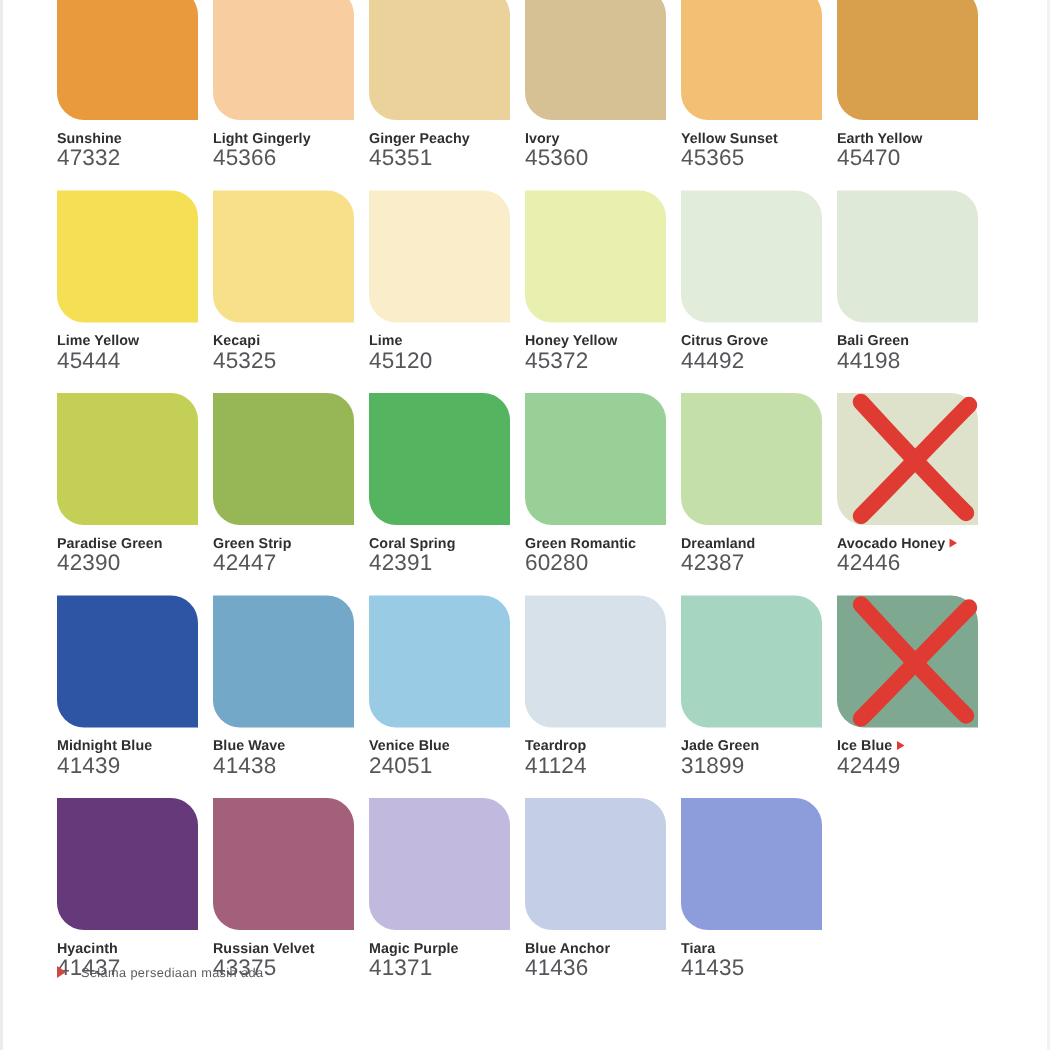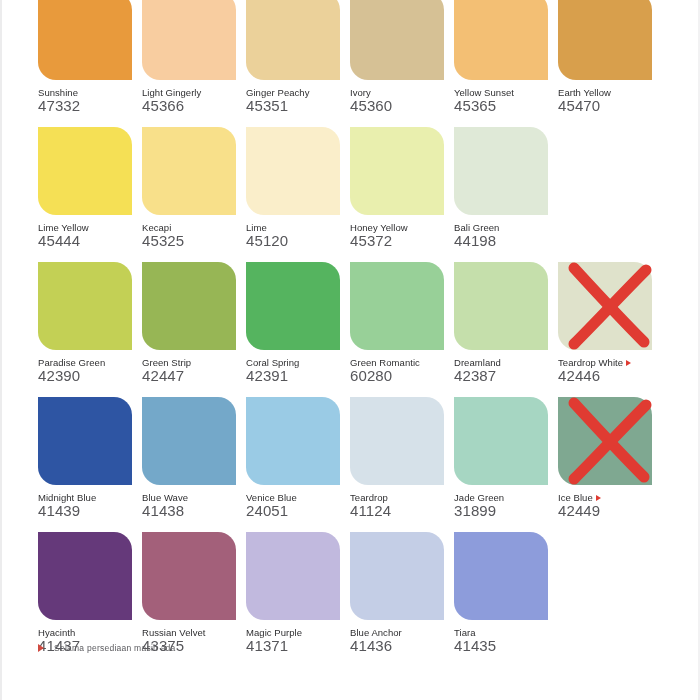--- a/index.html
+++ b/index.html
@@ -48,21 +48,21 @@
     position: relative;
   }
   .meta {
     position: absolute;
     left: 0;
     top: 95px;
     width: 104px;
   }
   .nm {
     font-size: 9.5px;
-    font-weight: normal;
+    font-weight: bold;
     color: #2f2f31;
     letter-spacing: 0.05px;
     line-height: 12px;
     white-space: nowrap;
   }
   .code {
     font-size: 15px;
     color: #56565a;
     line-height: 13px;
     letter-spacing: 0.1px;
@@ -178,20 +178,27 @@
           </div>
         </div>
         <div class="cell">
           <div class="swatch" style="background: rgb(233, 239, 174);"></div>
           <div class="meta">
             <div class="nm"><span>Honey Yellow</span></div>
             <div class="code">45372</div>
           </div>
         </div>
         <div class="cell">
+          <div class="swatch" style="background: rgb(226, 236, 219);"></div>
+          <div class="meta">
+            <div class="nm"><span>Citrus Grove</span></div>
+            <div class="code">44492</div>
+          </div>
+        </div>
+        <div class="cell">
           <div class="swatch" style="background: rgb(223, 233, 215);"></div>
           <div class="meta">
             <div class="nm"><span>Bali Green</span></div>
             <div class="code">44198</div>
           </div>
         </div>
       </div>
       <div class="row">
         <div class="cell">
           <div class="swatch" style="background: rgb(195, 208, 85);"></div>
@@ -229,21 +236,21 @@
           </div>
         </div>
         <div class="cell">
           <div class="swatch" style="background: rgb(223, 226, 203);">
             <svg class="xmark" viewBox="0 0 122 112">
               <path d="M30 18 C 52 42, 76 68, 100 92" stroke="#e03b32" stroke-width="11" stroke-linecap="round" fill="none"></path>
               <path d="M102 20 C 78 44, 54 70, 30 94" stroke="#e03b32" stroke-width="11" stroke-linecap="round" fill="none"></path>
             </svg>
           </div>
           <div class="meta">
-            <div class="nm"><span>Teardrop White</span><span class="tri"></span></div>
+            <div class="nm"><span>Avocado Honey</span><span class="tri"></span></div>
             <div class="code">42446</div>
           </div>
         </div>
       </div>
       <div class="row">
         <div class="cell">
           <div class="swatch" style="background: rgb(46, 85, 163);"></div>
           <div class="meta">
             <div class="nm"><span>Midnight Blue</span></div>
             <div class="code">41439</div>

